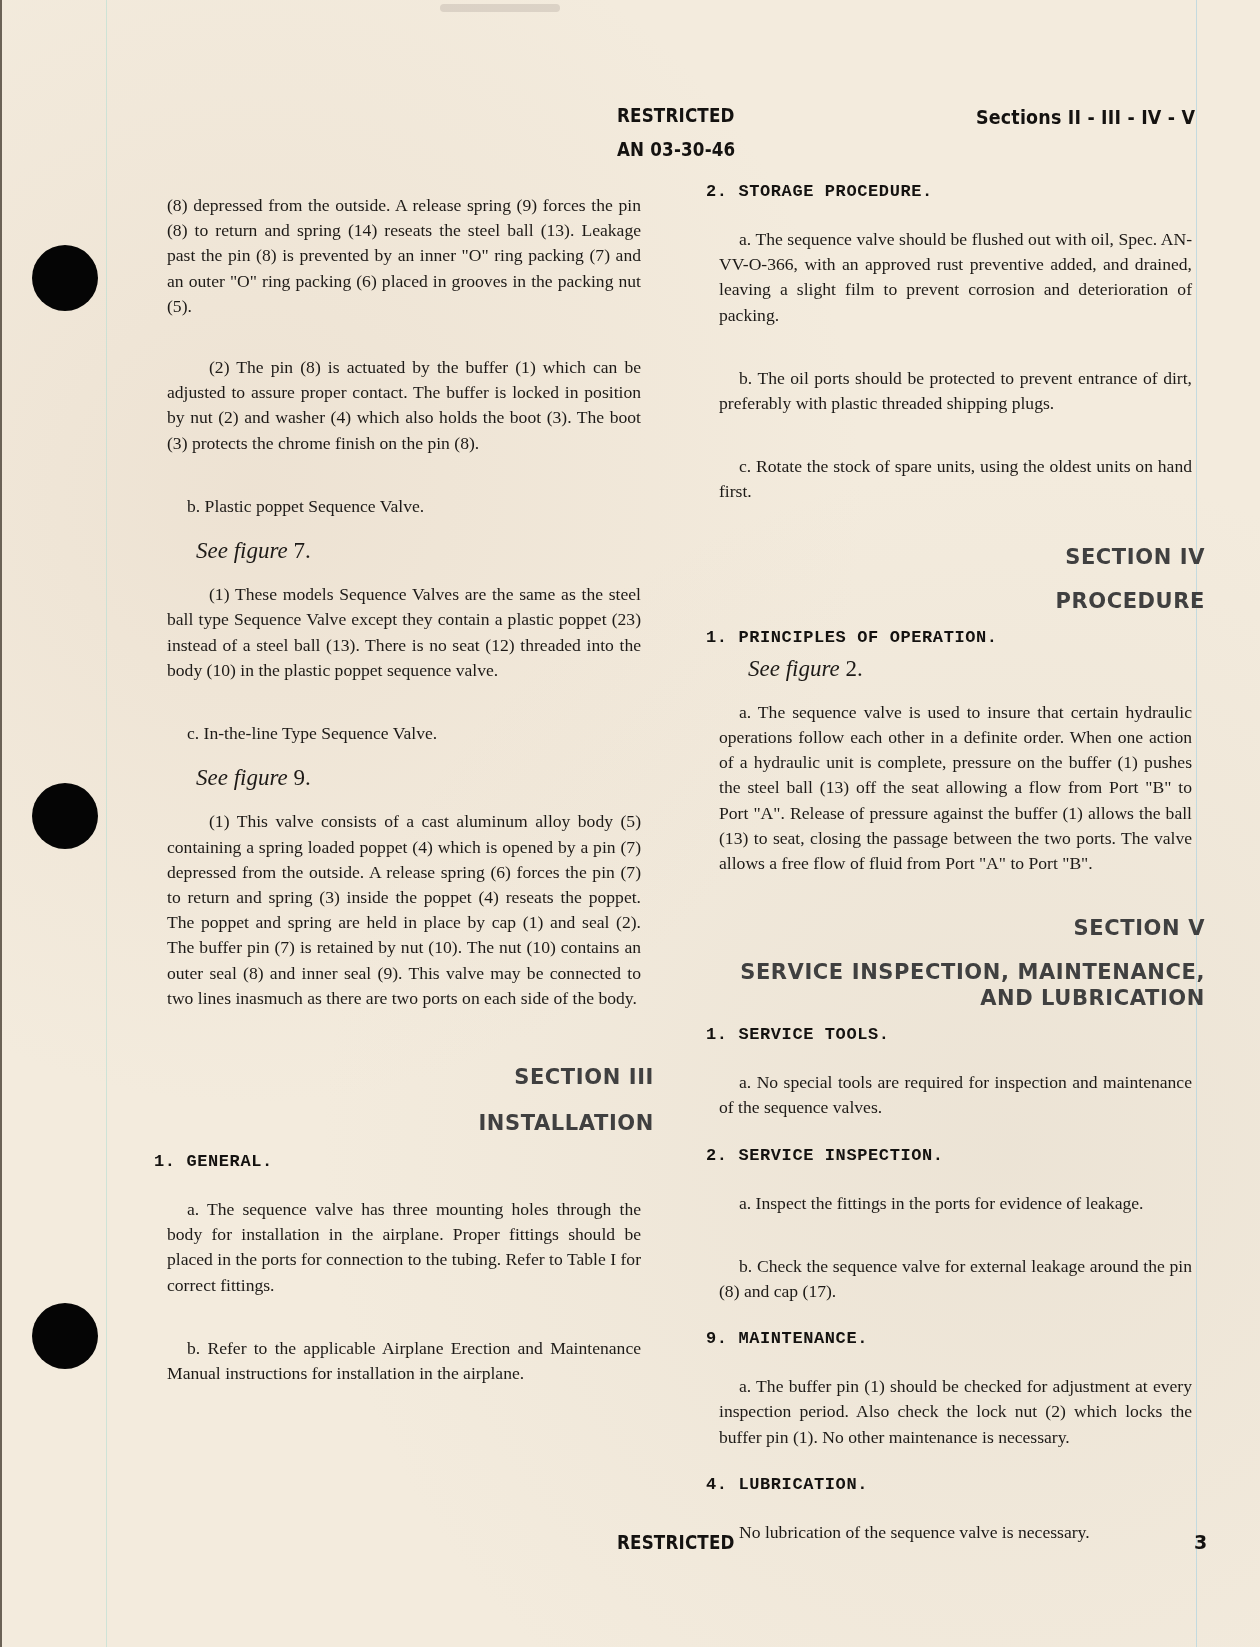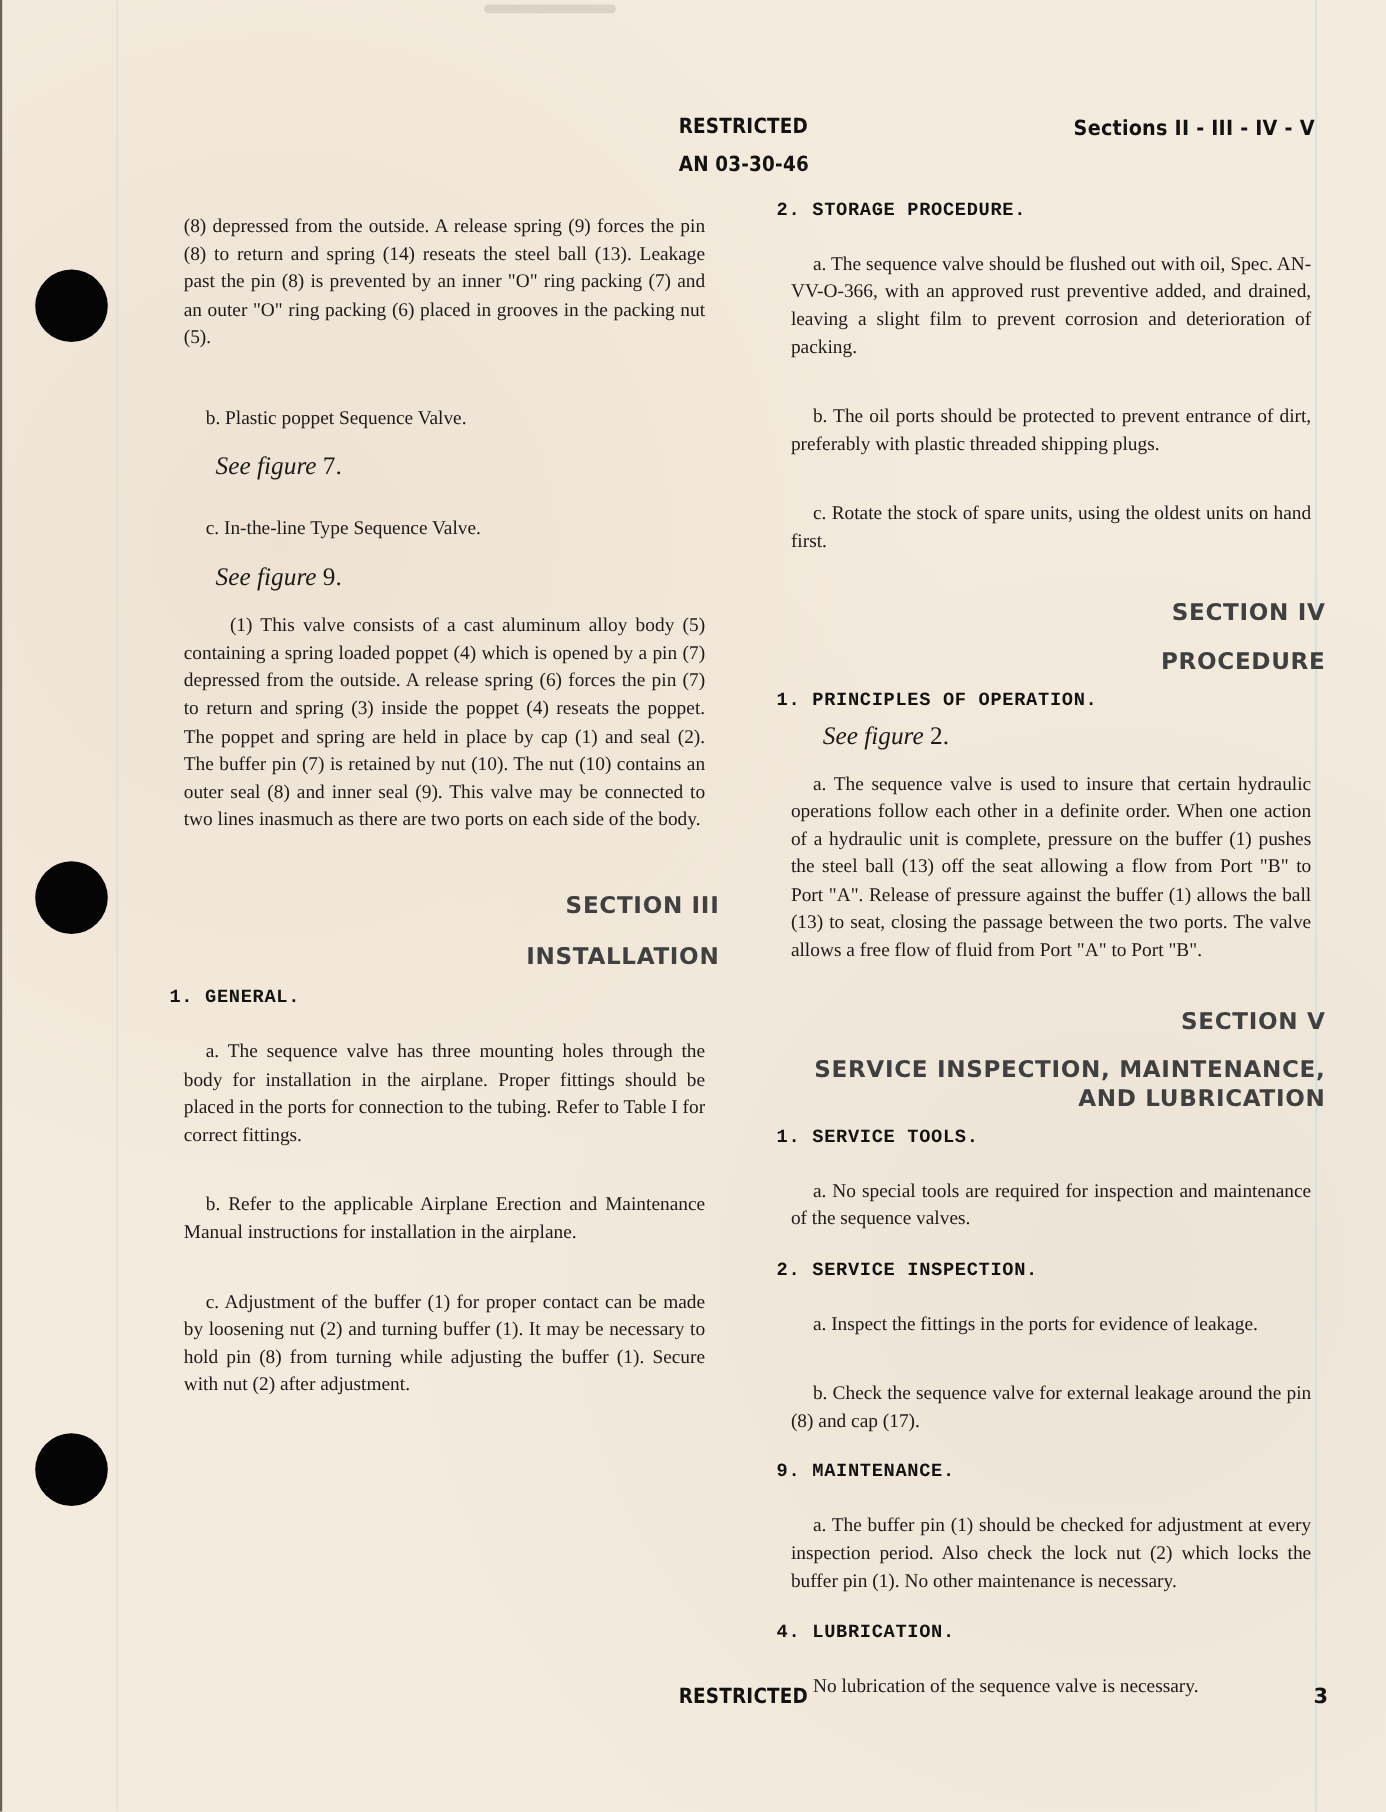--- a/index.html
+++ b/index.html
@@ -61,43 +61,44 @@
 <div class="punch" style="top:783px;"></div>
 <div class="punch" style="top:1303px;"></div>
 
 <div class="hdr hdr-restricted">RESTRICTED</div>
 <div class="hdr hdr-docnum">AN 03-30-46</div>
 <div class="hdr hdr-sections">Sections II - III - IV - V</div>
 
 <div class="col col-left">
   <p class="plain">(8) depressed from the outside. A release spring (9) forces the pin (8) to return and spring (14) reseats the steel ball (13). Leakage past the pin (8) is prevented by an inner "O" ring packing (7) and an outer "O" ring packing (6) placed in grooves in the packing nut (5).</p>
   <div class="gap10"></div>
+  <p class="ind2">(2) The pin (8) is actuated by the buffer (1) which can be adjusted to assure proper contact. The buffer is locked in position by nut (2) and washer (4) which also holds the boot (3). The boot (3) protects the chrome finish on the pin (8).</p>
   <div class="gap12"></div>
   <p class="ind">b. Plastic poppet Sequence Valve.</p>
   <div class="gap6"></div>
   <div class="see"><span>See figure</span> <span class="num">7.</span></div>
   <div class="gap6"></div>
+  <p class="ind2">(1) These models Sequence Valves are the same as the steel ball type Sequence Valve except they contain a plastic poppet (23) instead of a steel ball (13). There is no seat (12) threaded into the body (10) in the plastic poppet sequence valve.</p>
   <div class="gap12"></div>
   <p class="ind">c. In-the-line Type Sequence Valve.</p>
   <div class="gap6"></div>
   <div class="see"><span>See figure</span> <span class="num">9.</span></div>
   <div class="gap6"></div>
   <p class="ind2">(1) This valve consists of a cast aluminum alloy body (5) containing a spring loaded poppet (4) which is opened by a pin (7) depressed from the outside. A release spring (6) forces the pin (7) to return and spring (3) inside the poppet (4) reseats the poppet. The poppet and spring are held in place by cap (1) and seal (2). The buffer pin (7) is retained by nut (10). The nut (10) contains an outer seal (8) and inner seal (9). This valve may be connected to two lines inasmuch as there are two ports on each side of the body.</p>
   <div class="gap40"></div>
   <h2 class="sec">SECTION III</h2>
   <div class="gap20"></div>
   <h2 class="title">INSTALLATION</h2>
   <div class="gap14"></div>
   <h3 class="sub">1. GENERAL.</h3>
   <div class="gap10"></div>
   <p class="ind">a. The sequence valve has three mounting holes through the body for installation in the airplane. Proper fittings should be placed in the ports for connection to the tubing. Refer to Table I for correct fittings.</p>
   <div class="gap12"></div>
   <p class="ind">b. Refer to the applicable Airplane Erection and Maintenance Manual instructions for installation in the airplane.</p>
   <div class="gap12"></div>
-  <p class="ind">c. Adjustment of the buffer (1) for proper contact can be made by loosening nut (2) and turning buffer (1). It may be necessary to hold pin (8) from turning while adjusting the buffer (1). Secure with nut (2) after adjustment.</p>
 </div>
 
 <div class="col col-right">
   <h3 class="sub">2. STORAGE PROCEDURE.</h3>
   <div class="gap10"></div>
   <p class="ind">a. The sequence valve should be flushed out with oil, Spec. AN-VV-O-366, with an approved rust preventive added, and drained, leaving a slight film to prevent corrosion and deterioration of packing.</p>
   <div class="gap12"></div>
   <p class="ind">b. The oil ports should be protected to prevent entrance of dirt, preferably with plastic threaded shipping plugs.</p>
   <div class="gap12"></div>
   <p class="ind">c. Rotate the stock of spare units, using the oldest units on hand first.</p>

